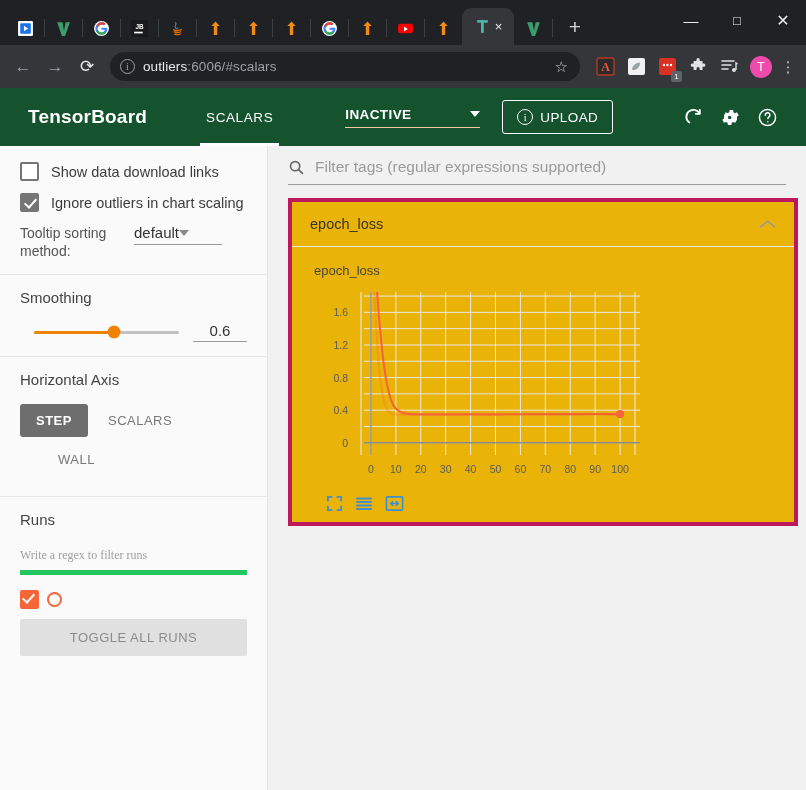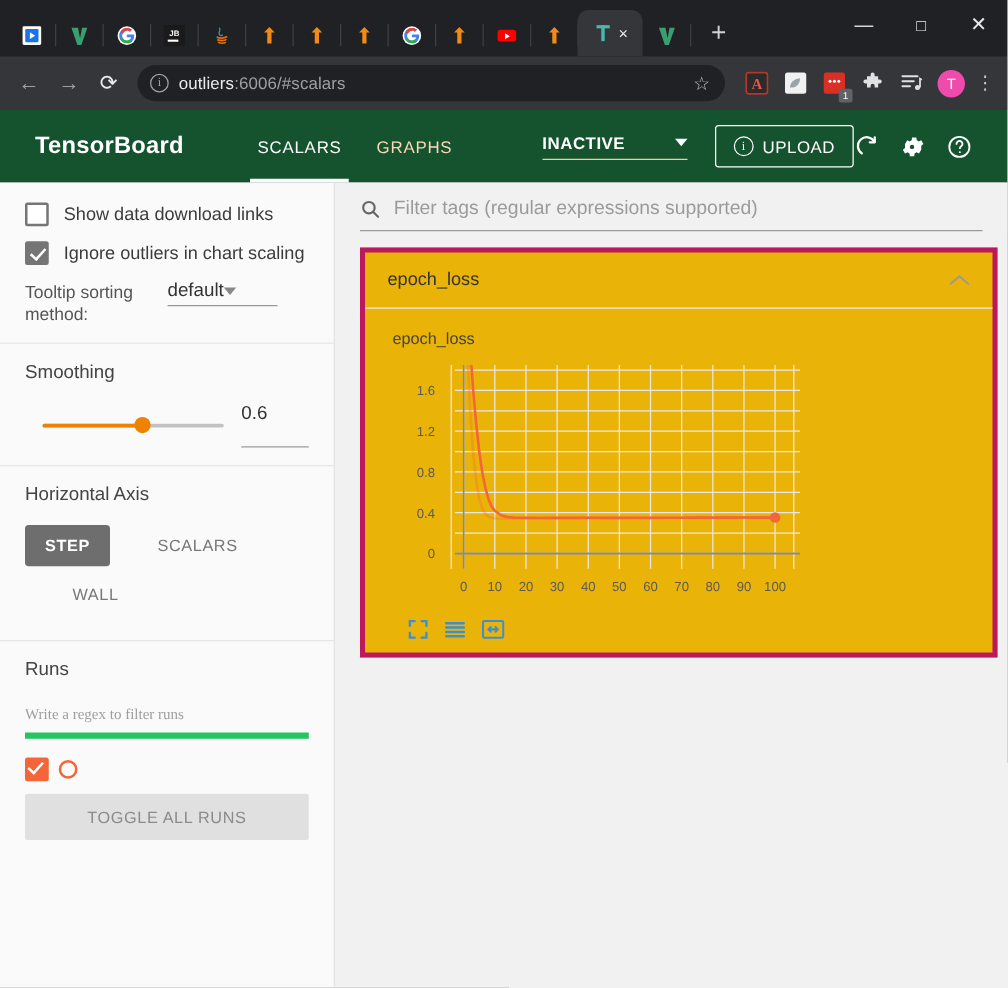--- a/index.html
+++ b/index.html
@@ -112,23 +112,23 @@
   .caret-g { width: 0; height: 0; border-left: 5px solid transparent;
              border-right: 5px solid transparent; border-top: 6px solid #888; }
   .sheading { font-size: 15px; color: #444; margin: 14px 0 16px 0; }
   .sliderrow { display: flex; align-items: center; gap: 14px; }
   .track { flex: 1; height: 3px; background: #c2c2c2; border-radius: 2px;
            position: relative; margin-left: 14px; }
   .track .fill { position: absolute; left: 0; top: 0; bottom: 0; width: 55%;
                  background: #ef8200; border-radius: 2px; }
   .track .knob { position: absolute; left: 55%; top: 50%; width: 13px; height: 13px;
                  border-radius: 50%; background: #ef8200; transform: translate(-50%,-50%); }
-  .numfield { width: 54px; border-bottom: 1px solid #9a9a9a; padding-bottom: 18px;
-              font-size: 15px; color: #333; }
-  .axisrow { display: flex; align-items: center; gap: 22px; margin-bottom: 6px; }
+  .numfield { width: 54px; border-bottom: 1px solid #9a9a9a; padding-bottom: 2px;
+              font-size: 15px; color: #333; text-align: center; }
+  .axisrow { display: flex; align-items: center; gap: 4px; margin-bottom: 6px; }
   .pill { font-size: 13px; letter-spacing: .5px; color: #777; padding: 9px 16px;
           border-radius: 3px; }
   .pill.on { background: #6e6e6e; color: #fff; font-weight: bold; }
   .pill.wall { margin-left: 22px; }
   .regexinput { font-size: 12px; color: #9e9e9e; border-bottom: 5px solid #22c55e;
                 padding: 4px 0 7px 0; margin-bottom: 14px; font-family: Liberation Serif, serif; }
   .runrow { display: flex; align-items: flex-start; gap: 8px; margin-bottom: 10px; }
   .runcb { width: 19px; height: 19px; background: #f4663a; border-radius: 2px;
            position: relative; flex: 0 0 auto; margin-top: 1px; }
   .runcb::after { content: ""; position: absolute; left: 5px; top: 1px; width: 5px;
@@ -308,21 +308,20 @@
     <div class="avatar">T</div>
     <div class="kebab">⋮</div>
   </div>
 
   <div class="tb">
 
     <div class="tbheader">
       <div class="brand">TensorBoard</div>
       <div class="navtabs">
         <div class="navtab active">SCALARS</div>
-        <div class="navtab">GRAPHS</div>
       </div>
       <div class="inactive-sel">
         <span class="lbl">INACTIVE</span>
         <span class="caret"></span>
       </div>
       <div class="upload">
         <span class="ic">i</span>
         <span>UPLOAD</span>
       </div>
       <div class="hicons">

